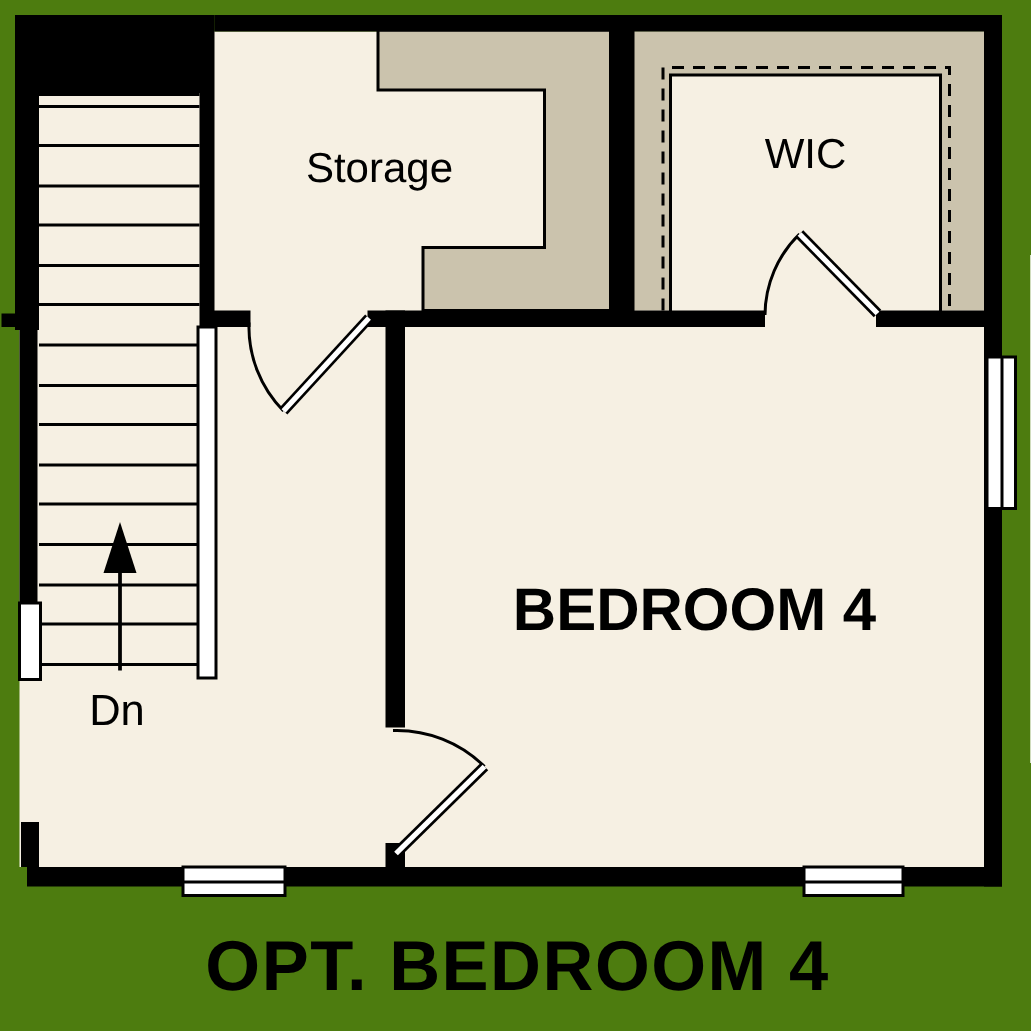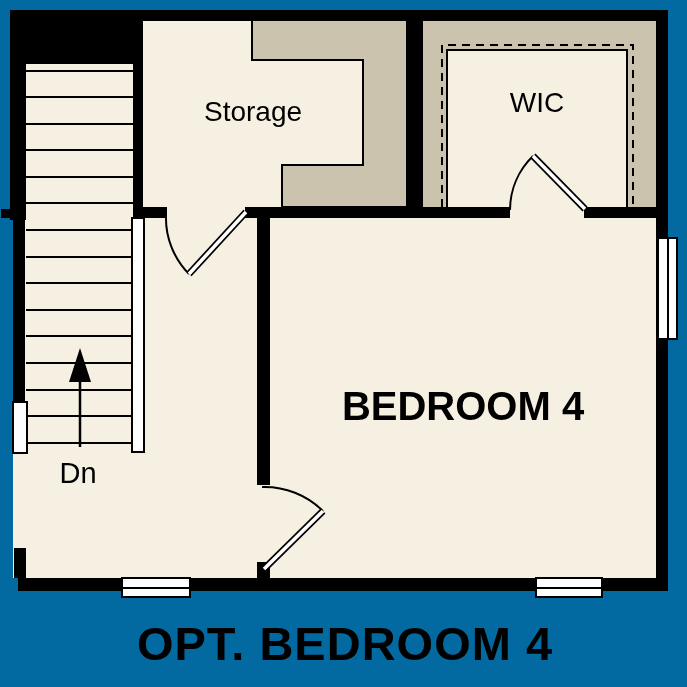--- a/index.html
+++ b/index.html
@@ -1,20 +1,20 @@
 <!DOCTYPE html>
 <html><head>
 <meta charset="utf-8">
 <style>
   html, body { margin: 0; padding: 0; background: #fff; }
   .frame {
     position: relative;
     width: 687px;
     height: 687px;
-    background: #0369a1;
+    background: #4d7c0f;
     font-family: "Liberation Sans", sans-serif;
     overflow: hidden;
   }
   svg { position: absolute; left: 0; top: 0; }
   .wall { fill: #000000; stroke: none; }
   .tread { stroke: #000000; stroke-width: 2; }
   .outline2 { stroke: #000000; stroke-width: 2; }
   .door-arc { fill: none; stroke: #000000; stroke-width: 2; }
   .leaf-outer { stroke: #000000; stroke-width: 7; }
   .leaf-inner { stroke: #ffffff; stroke-width: 3.5; }

